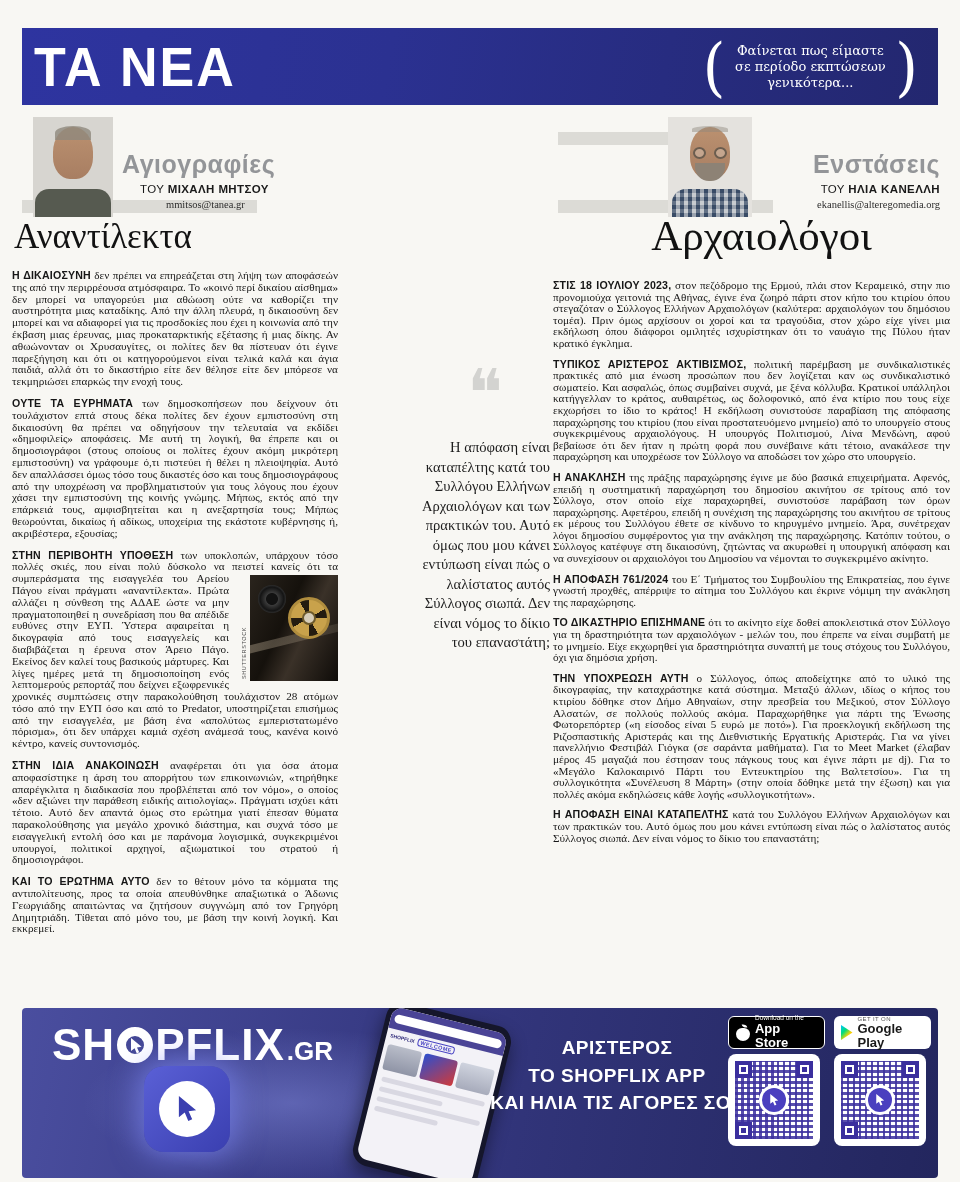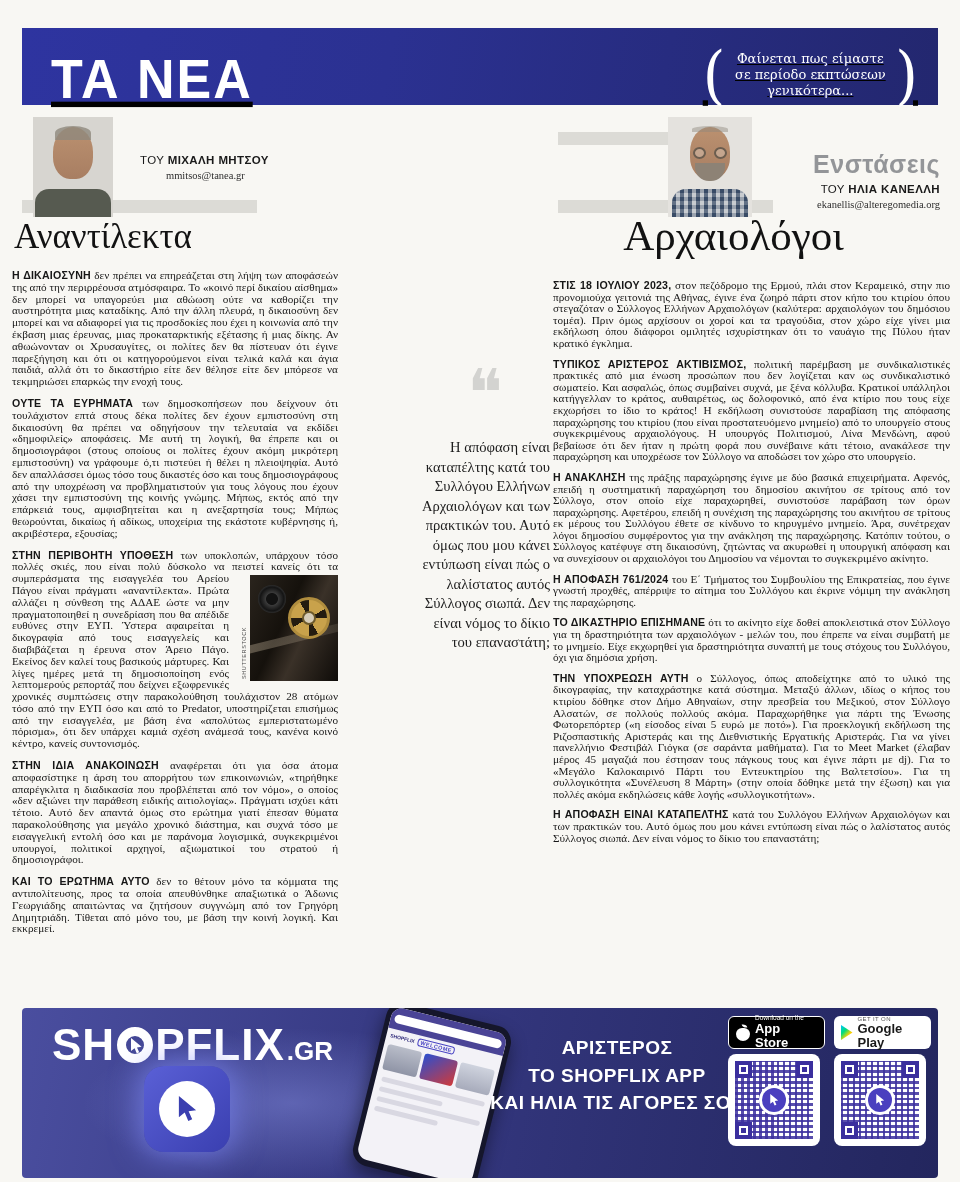--- a/index.html
+++ b/index.html
@@ -3,21 +3,21 @@
 <meta charset="utf-8">
 <style>
   * { margin:0; padding:0; box-sizing:border-box; }
   html,body { background:#ffffff; }
   body { font-family:"Liberation Serif", serif; }
   .page { position:relative; width:960px; height:1182px; margin:0 auto; background:#f8f7f3; overflow:hidden; }
 
   
   .masthead { position:absolute; left:22px; top:28px; width:916px; height:77px;
     background:linear-gradient(100deg,#2e34a0 0%, #2b3191 40%, #23276f 100%);
-    display:flex; align-items:flex-end; justify-content:space-between; padding:0 14px 0 29px;text-decoration:underline; }
+    display:flex; align-items:center; justify-content:space-between; padding:0 14px 0 12px; }
   .masthead-title { font-family:"Liberation Sans", sans-serif; font-weight:900; font-size:52px;
     color:#ffffff; letter-spacing:2px; transform:scaleY(1.08); line-height:1; }
   .masthead-bubble { display:flex; align-items:center; gap:6px; color:#fff; margin-right:6px; }
   .bubble-paren { font-family:"DejaVu Serif", serif; font-size:58px; font-weight:300; line-height:60px; transform:scaleY(1.1); }
   .bubble-text { width:158px; text-align:center; font-family:"DejaVu Serif", serif; font-size:13px; line-height:16px; }
 
   
   .gray-strip { position:absolute; height:13px; background:#dcdbd6; }
   .portrait { position:absolute; width:80px; height:100px; overflow:hidden; background:#d7d5d0; }
   .portrait .head { position:absolute; left:50%; top:10px; transform:translateX(-50%);
@@ -153,20 +153,21 @@
       <span class="bubble-paren">)</span>
     </div>
   </div>
 
   <div class="gray-strip" style="left:22px; top:200px; width:235px;"></div>
   <div class="portrait" style="left:33px; top:117px;">
     <div class="head"></div>
     <div class="shoulders"></div>
   </div>
   <div class="author-block" style="left:122px; top:150px; width:230px;">
+    <div class="kicker">Αγιογραφίες</div>
     <div class="byline" style="margin-left:18px;">
       <span>ΤΟΥ</span>
       <b>ΜΙΧΑΛΗ ΜΗΤΣΟΥ</b>
     </div>
     <div class="email" style="margin-left:44px;">mmitsos@tanea.gr</div>
   </div>
   <div class="article-title" style="left:14px; top:219px; font-size:35px;">Αναντίλεκτα</div>
 
   <div class="gray-strip" style="left:558px; top:132px; width:125px;"></div>
   <div class="gray-strip" style="left:558px; top:200px; width:215px;"></div>
@@ -180,21 +181,21 @@
     <div class="shoulders"></div>
   </div>
   <div class="author-block" style="left:770px; top:150px; width:170px; text-align:right;">
     <div class="kicker">Ενστάσεις</div>
     <div class="byline">
       <span>ΤΟΥ</span>
       <b>ΗΛΙΑ ΚΑΝΕΛΛΗ</b>
     </div>
     <div class="email">ekanellis@alteregomedia.org</div>
   </div>
-  <div class="article-title" style="left:535px; top:214px; width:397px; text-align:center; font-size:43px;">Αρχαιολόγοι</div>
+  <div class="article-title" style="left:563px; top:214px; width:397px; text-align:center; font-size:43px;">Αρχαιολόγοι</div>
 
   <div class="article" style="left:12px; top:270px; width:326px;">
     <p><b class="lead">Η ΔΙΚΑΙΟΣΥΝΗ</b> <span>δεν πρέπει να επηρεάζεται στη λήψη των αποφάσεών της από την περιρρέουσα ατμόσφαιρα. Το «κοινό περί δικαίου αίσθημα» δεν μπορεί να υπαγορεύει μια αθώωση ούτε να καθορίζει την αυστηρότητα μιας καταδίκης. Από την άλλη πλευρά, η δικαιοσύνη δεν μπορεί και να αδιαφορεί για τις προσδοκίες που έχει η κοινωνία από την έκβαση μιας έρευνας, μιας προκαταρκτικής εξέτασης ή μιας δίκης. Αν αθωώνονταν οι Χρυσαυγίτες, οι πολίτες δεν θα πίστευαν ότι έγινε παρεξήγηση και ότι οι κατηγορούμενοι είναι τελικά καλά και άγια παιδιά, αλλά ότι το δικαστήριο είτε δεν θέλησε είτε δεν μπόρεσε να τεκμηριώσει επαρκώς την ενοχή τους.</span></p>
     <p><b class="lead">ΟΥΤΕ ΤΑ ΕΥΡΗΜΑΤΑ</b> <span>των δημοσκοπήσεων που δείχνουν ότι τουλάχιστον επτά στους δέκα πολίτες δεν έχουν εμπιστοσύνη στη δικαιοσύνη θα πρέπει να οδηγήσουν την τελευταία να εκδίδει «δημοφιλείς» αποφάσεις. Με αυτή τη λογική, θα έπρεπε και οι δημοσιογράφοι (στους οποίους οι πολίτες έχουν ακόμη μικρότερη εμπιστοσύνη) να γράφουμε ό,τι πιστεύει ή θέλει η πλειοψηφία. Αυτό δεν απαλλάσσει όμως τόσο τους δικαστές όσο και τους δημοσιογράφους από την υποχρέωση να προβληματιστούν για τους λόγους που έχουν χάσει την εμπιστοσύνη της κοινής γνώμης. Μήπως, εκτός από την επάρκειά τους, αμφισβητείται και η ανεξαρτησία τους; Μήπως θεωρούνται, δικαίως ή αδίκως, υποχείρια της εκάστοτε κυβέρνησης ή, ακριβέστερα, εξουσίας;</span></p>
     <p><b class="lead">ΣΤΗΝ ΠΕΡΙΒΟΗΤΗ ΥΠΟΘΕΣΗ</b> <span>των υποκλοπών, υπάρχουν τόσο πολλές σκιές, που είναι πολύ δύσκολο να πειστεί κανείς ότι τα συμπεράσματα</span>
       <span class="photo-float">
         <span class="tape-photo">
           <span class="streak"></span>
           <span class="reel-dark"></span>
           <span class="reel-gold"></span>

